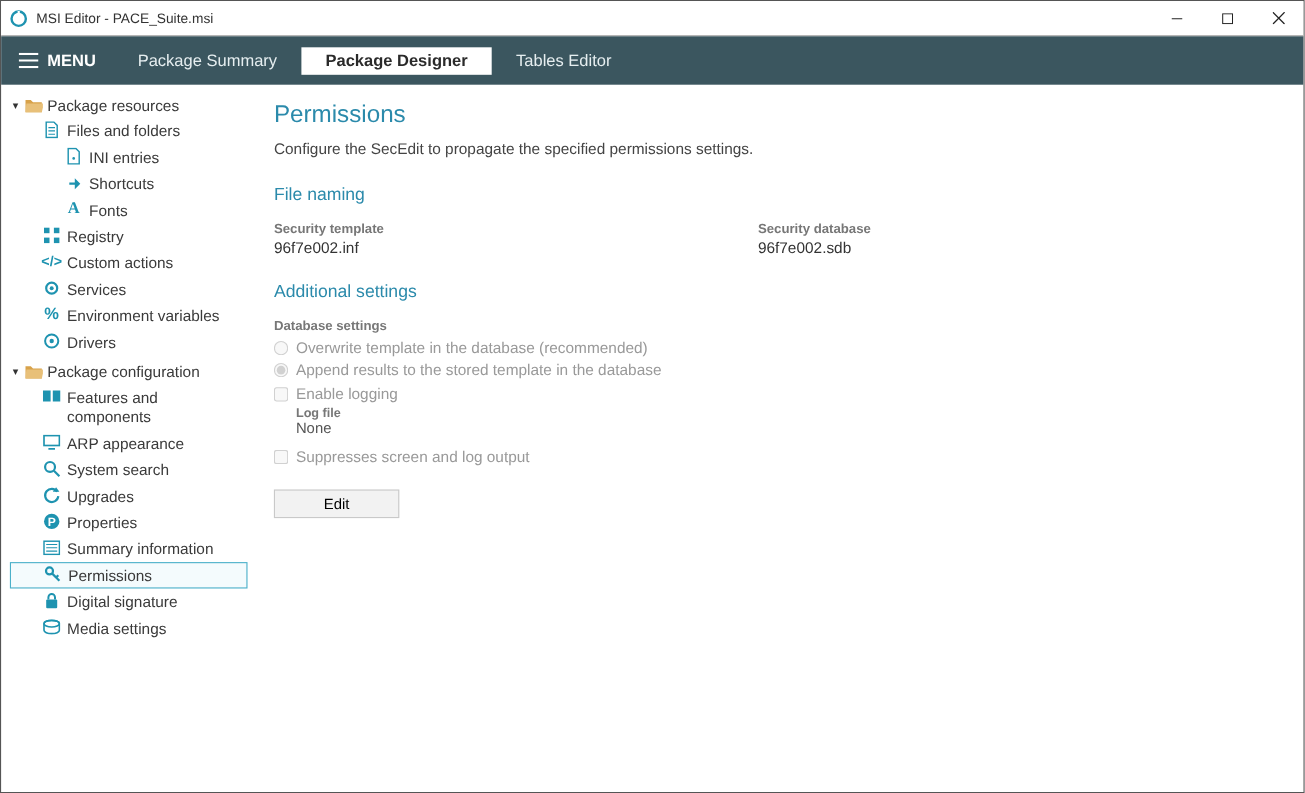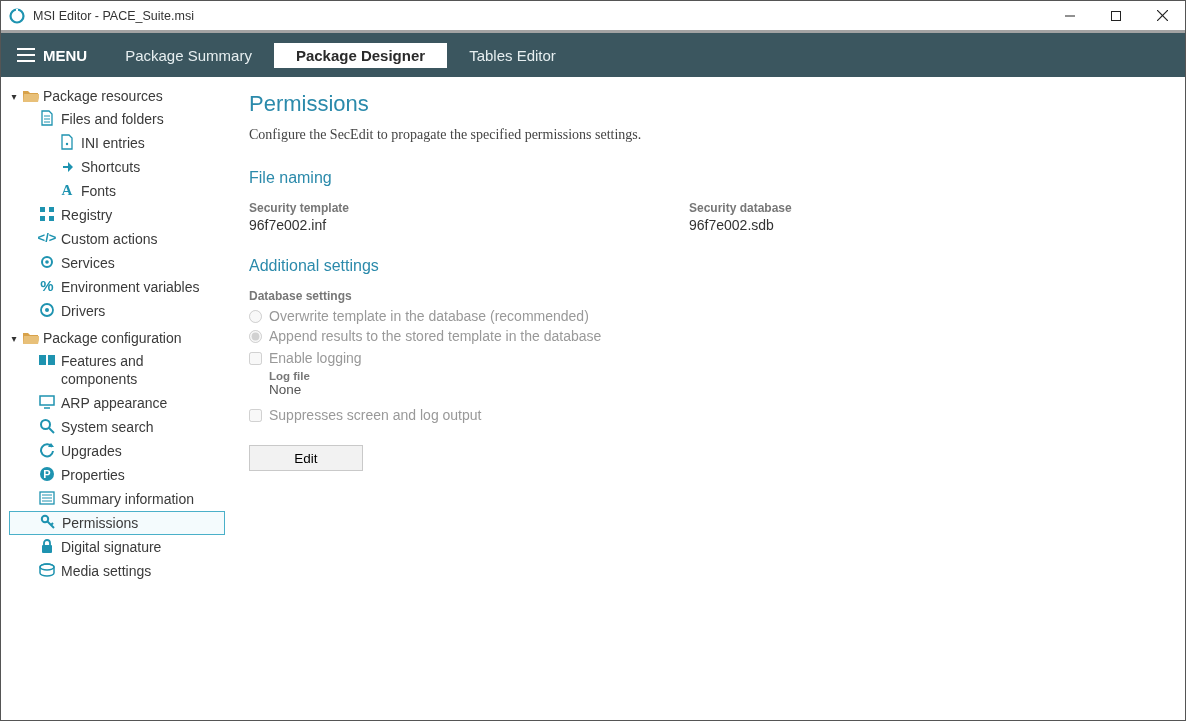--- a/index.html
+++ b/index.html
@@ -1,19 +1,19 @@
 <!DOCTYPE html>
 <html><head>
 <meta charset="utf-8">
 <style>
   * { box-sizing: border-box; margin: 0; padding: 0; font-family: "Segoe UI", Tahoma, sans-serif; }
   body { background: #fff; width: 1186px; height: 721px; overflow: hidden; border: 1px solid #555; }
 
   
-  .titlebar { height: 32px; display: flex; align-items: center; padding: 0 0 0 8px; background: #fff; border-bottom: 3px solid #a3a3a3; }
+  .titlebar { height: 32px; display: flex; align-items: center; padding: 0 0 0 8px; background: #fff; border-bottom: 1px solid #a3a3a3; }
   .titlebar .logo { width: 16px; height: 16px; margin-right: 8px; }
   .titlebar .title { font-size: 12.5px; color: #333; flex: 0 0 auto; }
   .titlebar .spacer { flex: 1; }
   .winctrl { width: 46px; height: 32px; display: flex; align-items: center; justify-content: center; }
   .winctrl svg { display: block; }
 
   
   .menubar { background: #3b565f; height: 44px; display: flex; align-items: center; color: #fff; }
   .menubtn { display: flex; align-items: center; gap: 8px; padding: 0 16px; font-size: 15px; font-weight: 600; cursor: pointer; }
   .tab { display: flex; align-items: center; padding: 4px 22px; font-size: 15px; color: #e6eef0; cursor: pointer; }
@@ -30,21 +30,21 @@
   .tree-header { display: flex; align-items: center; gap: 4px; padding: 3px 0; cursor: pointer; }
   .tree-header .caret { width: 10px; text-align: center; font-size: 10px; color: #333; }
   .folder-icon { width: 16px; height: 14px; flex-shrink: 0; }
   .tree-item { display: flex; align-items: flex-start; gap: 6px; padding: 3px 4px 3px 30px; cursor: pointer; line-height: 18px; }
   .tree-item.sub { padding-left: 50px; }
   .tree-item .ic { width: 16px; height: 16px; flex-shrink: 0; display:flex; align-items:center; justify-content:center; }
   .tree-item.selected { border: 1px solid #4ab0c9; background: #f4fbfd; padding-top:2px; padding-bottom:2px; }
 
   
   h1.page-title { font-size: 22px; font-weight: 400; color: #2b8aab; margin-bottom: 10px; }
-  .desc { font-size: 14px; color: #444; margin-bottom: 26px; font-family: Liberation Serif, serif; }
+  .desc { font-size: 14px; color: #444; margin-bottom: 26px; }
   h2.section { font-size: 16px; font-weight: 400; color: #2b8aab; margin-bottom: 14px; margin-top: 6px; }
   .field-row { display: flex; gap: 80px; margin-bottom: 24px; }
   .field { flex: 0 0 auto; width: 360px; }
   .field-label { font-size: 12px; color: #777; font-weight: 600; margin-bottom: 2px; }
   .field-value { font-size: 14px; color: #333; }
   .subhead { font-size: 12px; color: #777; font-weight: 600; margin-bottom: 5px; }
   .opt { display: flex; align-items: center; gap: 7px; font-size: 14px; color: #999; margin-bottom: 4px; }
   .opt input[type=radio], .opt input[type=checkbox] { accent-color: #888; width:13px; height:13px; }
   .logfile { margin-left: 20px; margin-top: 2px; margin-bottom: 10px; }
   .logfile .lbl { font-size: 11.5px; color: #777; font-weight: 600; }

